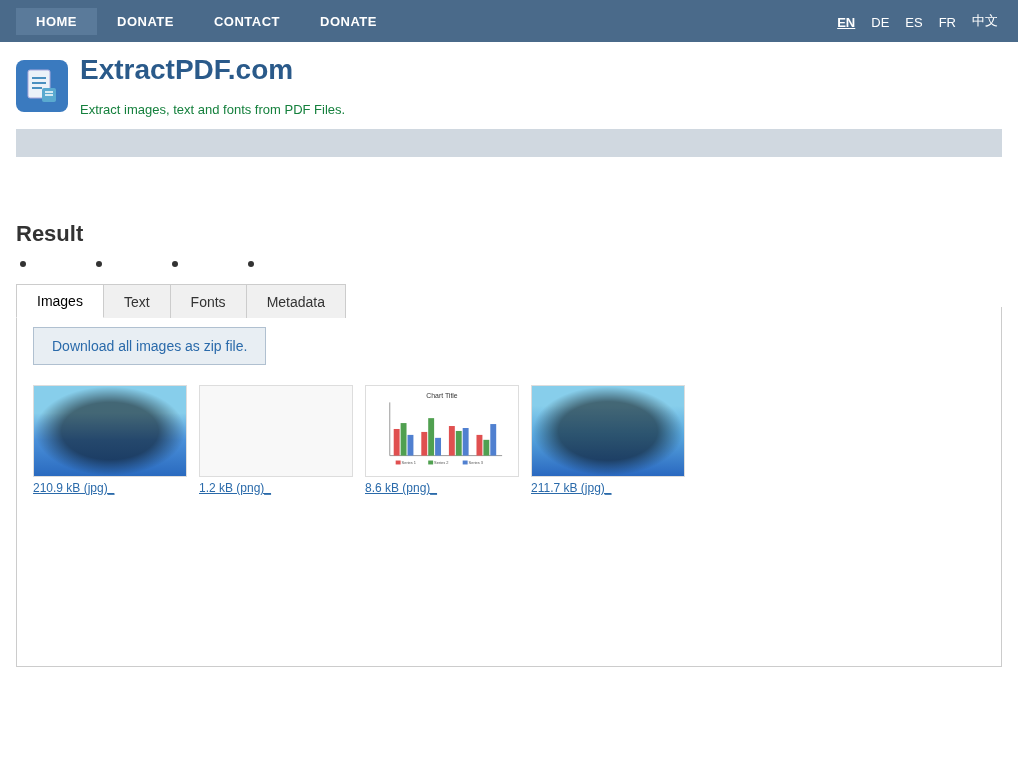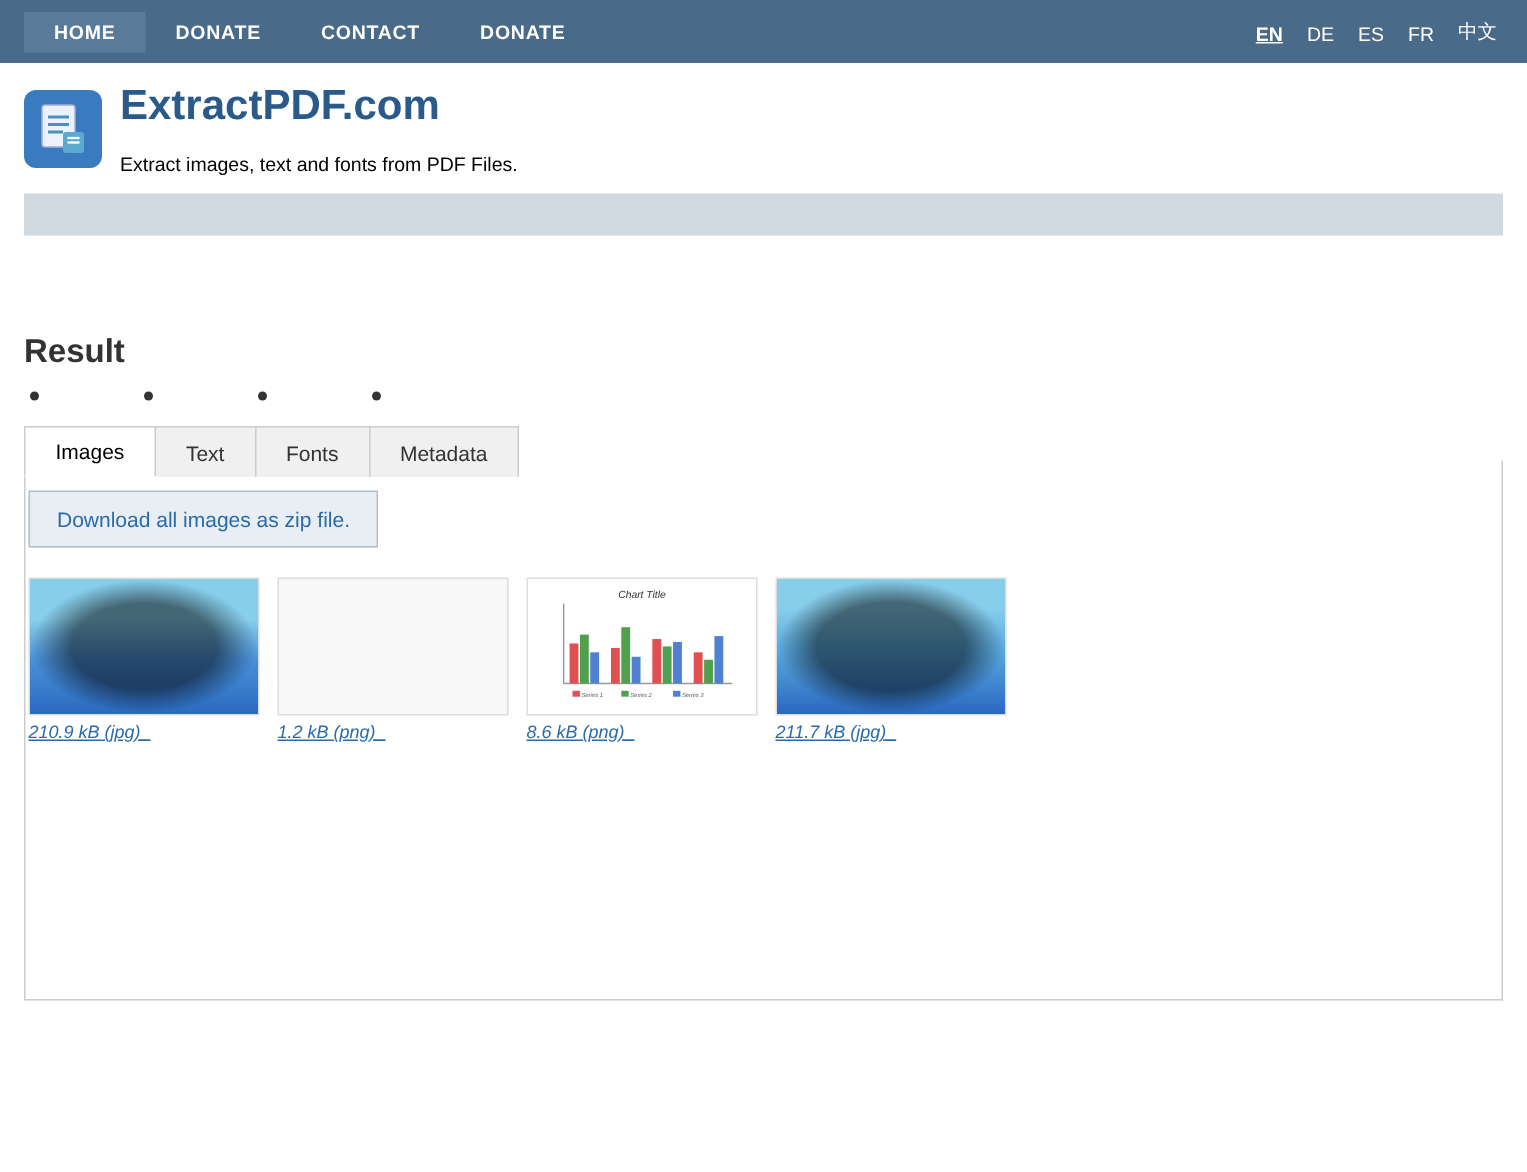--- a/index.html
+++ b/index.html
@@ -52,21 +52,21 @@
       background: #3a7abf;
       border-radius: 8px;
       display: flex;
       align-items: center;
       justify-content: center;
       color: #fff;
       font-size: 28px;
       flex-shrink: 0;
     }
     .site-title { font-size: 28px; font-weight: bold; color: #2a5a8a; }
-    .site-subtitle { font-size: 13px; color: #000000; margin-top: 16px; }
+    .site-subtitle { font-size: 13px; color: #15803d; margin-top: 16px; }
 
     
     .ad-bar {
       background: #d0d8e0;
       height: 28px;
       margin: 0 16px;
     }
 
     
     .main-content { padding: 16px; margin-top: 48px; }
@@ -98,21 +98,21 @@
       border-bottom: 1px solid #fff;
       z-index: 2;
       color: #000;
     }
 
     
     .tab-content {
       background: #fff;
       border: 1px solid #ccc;
       border-top: none;
-      padding: 20px 2px;
+      padding: 20px 16px;
       min-height: 360px;
     }
 
     
     .download-btn {
       background: #e8eef3;
       border: 1px solid #b0c0d0;
       padding: 10px 18px;
       font-size: 14px;
       color: #2a6aaa;
@@ -124,21 +124,20 @@
     
     .images-grid {
       display: flex;
       flex-wrap: wrap;
       gap: 12px;
     }
     .image-item {
       display: flex;
       flex-direction: column;
       align-items: flex-start;
-      font-style: italic;
     }
     .image-thumb {
       width: 154px;
       height: 92px;
       object-fit: cover;
       border: 1px solid #ddd;
       display: flex;
       align-items: center;
       justify-content: center;
       overflow: hidden;

